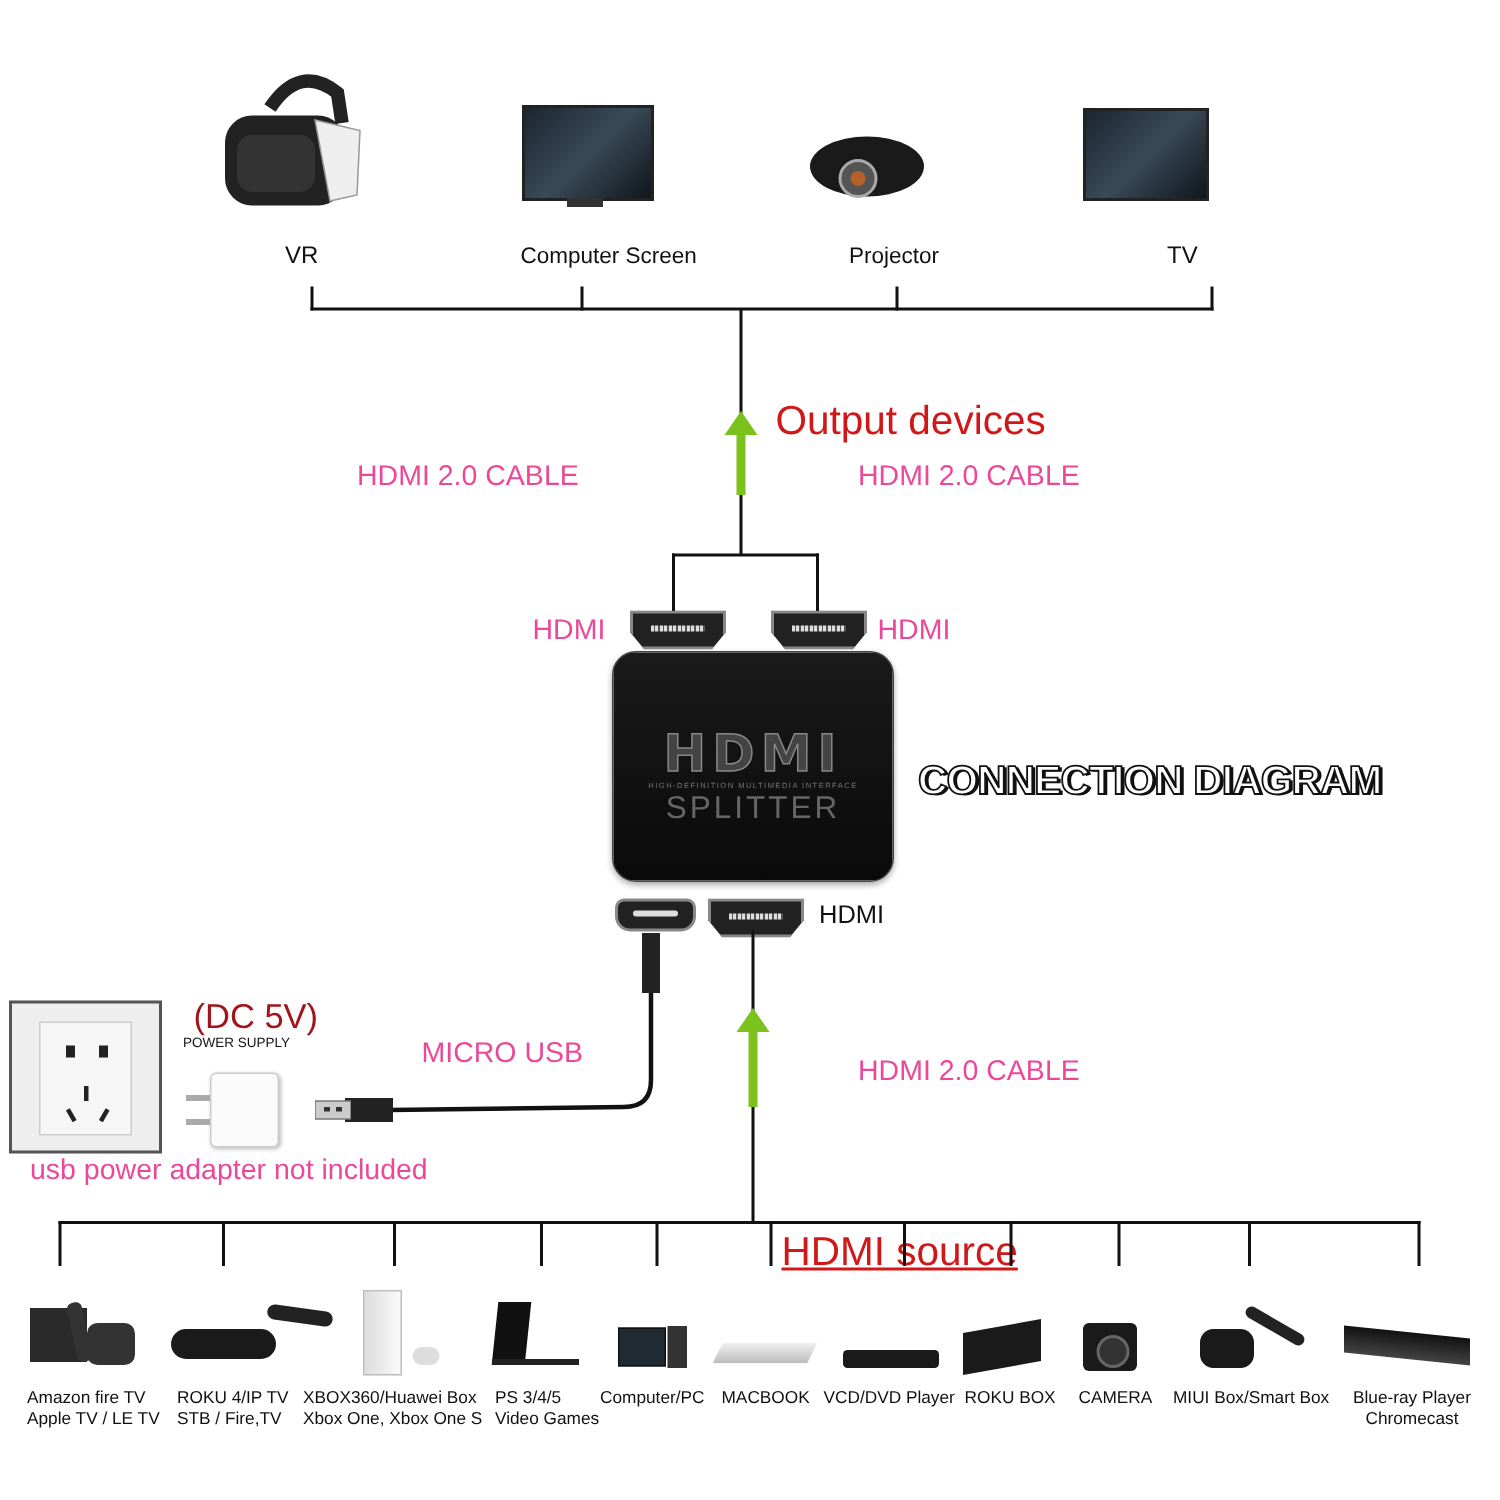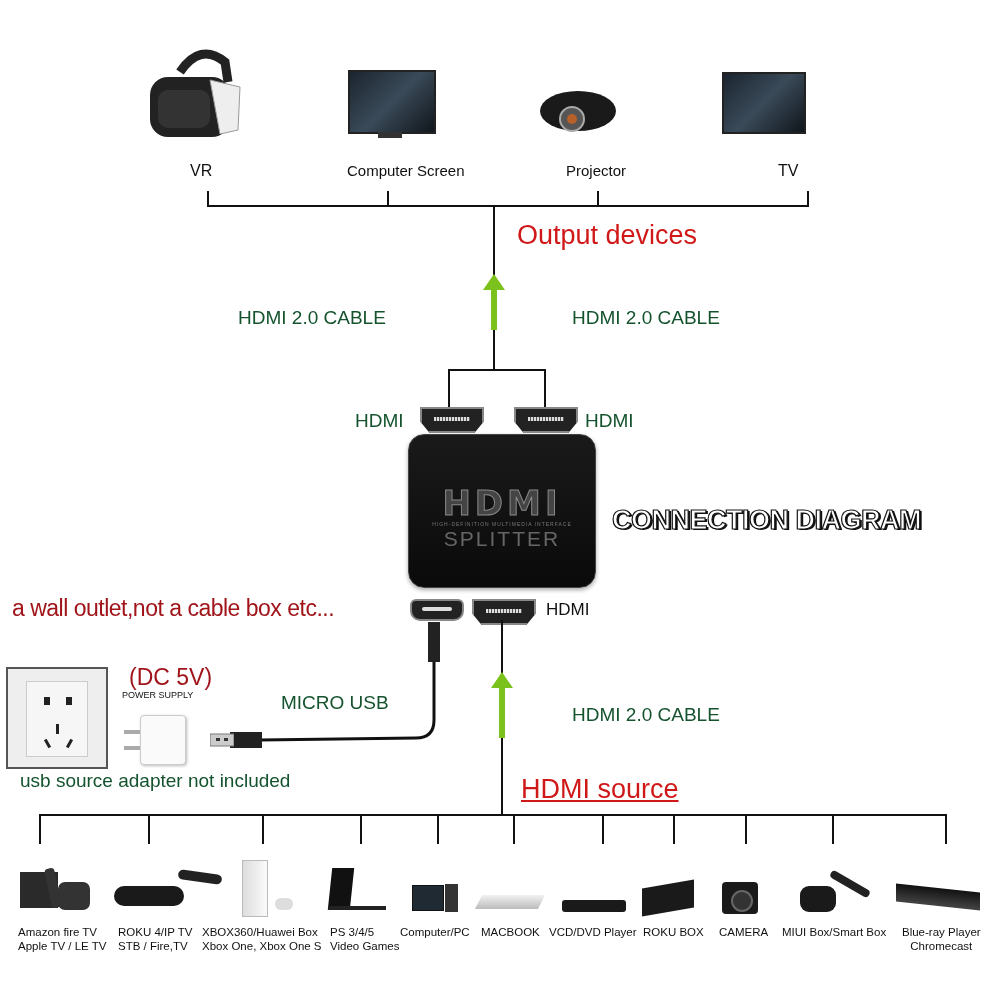--- a/index.html
+++ b/index.html
@@ -1,21 +1,21 @@
 <!DOCTYPE html>
 <html><head>
 <meta charset="utf-8">
 <style>
   html,body{margin:0;padding:0;background:#fff;}
   body{width:1000px;height:1000px;position:relative;overflow:hidden;font-family:"Liberation Sans",sans-serif;color:#111;}
   .abs{position:absolute;}
   .line{position:absolute;background:#111;}
-  .lbl{position:absolute;font-size:19px;color:#14532d;white-space:nowrap;}
+  .lbl{position:absolute;font-size:19px;color:#ec4899;white-space:nowrap;}
   .lbl-sm{position:absolute;font-size:15px;color:#111;white-space:nowrap;text-align:center;}
-  .red{color:#d01818;}
+  .red{color:#d01818;margin-top:45px;}
   .dev-label{position:absolute;font-size:11.5px;line-height:14px;color:#111;white-space:nowrap;}
   .arrow{position:absolute;width:6px;background:#7cc21d;}
   .arrow::before{content:"";position:absolute;left:-8px;top:-14px;border-left:11px solid transparent;border-right:11px solid transparent;border-bottom:16px solid #7cc21d;}
   .hdmi-port{position:absolute;width:60px;height:22px;background:#222;border:2px solid #888;clip-path:polygon(0 0,100% 0,100% 55%,85% 100%,15% 100%,0 55%);}
   .hdmi-port::after{content:"";position:absolute;left:12px;right:12px;top:8px;height:4px;background:repeating-linear-gradient(90deg,#ddd 0 2px,#555 2px 3px);}
   .micro-port{position:absolute;width:50px;height:18px;background:#222;border:2px solid #888;border-radius:6px 6px 10px 10px;}
   .micro-port::after{content:"";position:absolute;left:10px;right:10px;top:6px;height:4px;background:#ddd;border-radius:2px;}
   .splitter{position:absolute;left:408px;top:434px;width:186px;height:152px;background:linear-gradient(#1a1a1a,#0a0a0a);border-radius:16px;border:1px solid #444;box-shadow:0 2px 4px #aaa;}
   .splitter .logo{position:absolute;left:0;right:0;top:48px;text-align:center;font-size:34px;font-weight:bold;letter-spacing:4px;color:#444;-webkit-text-stroke:1px #888;font-family:"DejaVu Sans",sans-serif;}
   .splitter .sub{position:absolute;left:0;right:0;top:86px;text-align:center;font-size:5px;color:#777;letter-spacing:1px;}
@@ -91,37 +91,36 @@
   <rect x="0" y="112" width="32" height="16" fill="#222"></rect>
 </svg>
 <svg class="pic" style="left:210px;top:732px" width="24" height="16">
     <rect x="0" y="2" width="24" height="12" fill="#ccc" stroke="#777"></rect>
     <rect x="6" y="6" width="4" height="3" fill="#333"></rect>
     <rect x="14" y="6" width="4" height="3" fill="#333"></rect>
   </svg>
 <span class="lbl" style="left:281px;top:692px;">MICRO USB</span>
 
 <div class="abs" style="left:12px;top:596px;color:#a0141a;font-size:23px;line-height:24px;letter-spacing:-0.5px;">
-  <div>a wall outlet,not a cable box etc...</div>
 </div>
 
 <div class="pic" style="left:6px;top:667px;width:98px;height:98px;background:#eee;border:2px solid #555;">
   <div style="position:absolute;left:18px;top:12px;width:60px;height:74px;background:#f6f6f6;border:1px solid #ccc;"></div>
   <div style="position:absolute;left:36px;top:28px;width:6px;height:8px;background:#222;"></div>
   <div style="position:absolute;left:58px;top:28px;width:6px;height:8px;background:#222;"></div>
   <div style="position:absolute;left:48px;top:55px;width:3px;height:10px;background:#222;"></div>
   <div style="position:absolute;left:38px;top:70px;width:3px;height:9px;background:#222;transform:rotate(-30deg);"></div>
   <div style="position:absolute;left:60px;top:70px;width:3px;height:9px;background:#222;transform:rotate(30deg);"></div>
 </div>
 <span class="lbl" style="left:117px;top:664px;color:#a0141a;font-size:23px;margin-left:12px;">(DC 5V)</span>
 <span class="lbl-sm" style="left:122px;top:690px;font-size:9px;">POWER SUPPLY</span>
 <div class="pic" style="left:140px;top:715px;width:44px;height:48px;background:#fafafa;border:1px solid #ccc;border-radius:4px;box-shadow:1px 1px 3px #bbb;"></div>
 <div class="pic" style="left:124px;top:730px;width:16px;height:4px;background:#aaa;"></div>
 <div class="pic" style="left:124px;top:746px;width:16px;height:4px;background:#aaa;"></div>
-<span class="lbl" style="left:20px;top:770px;">usb source adapter not included</span>
+<span class="lbl" style="left:20px;top:770px;">usb power adapter not included</span>
 
 <div class="line" style="left:501px;top:620px;width:2px;height:196px;"></div>
 <div class="arrow" style="left:499px;top:686px;height:52px;"></div>
 <span class="lbl" style="left:572px;top:704px;">HDMI 2.0 CABLE</span>
 <span class="lbl red" style="left:521px;top:774px;font-size:27px;text-decoration:underline;">HDMI source</span>
 
 <div class="line" style="left:39px;top:814px;width:908px;height:2px;"></div>
 <div class="line" style="left:39px;top:814px;width:2px;height:30px;"></div>
 <div class="line" style="left:148px;top:814px;width:2px;height:30px;"></div>
 <div class="line" style="left:262px;top:814px;width:2px;height:30px;"></div>

